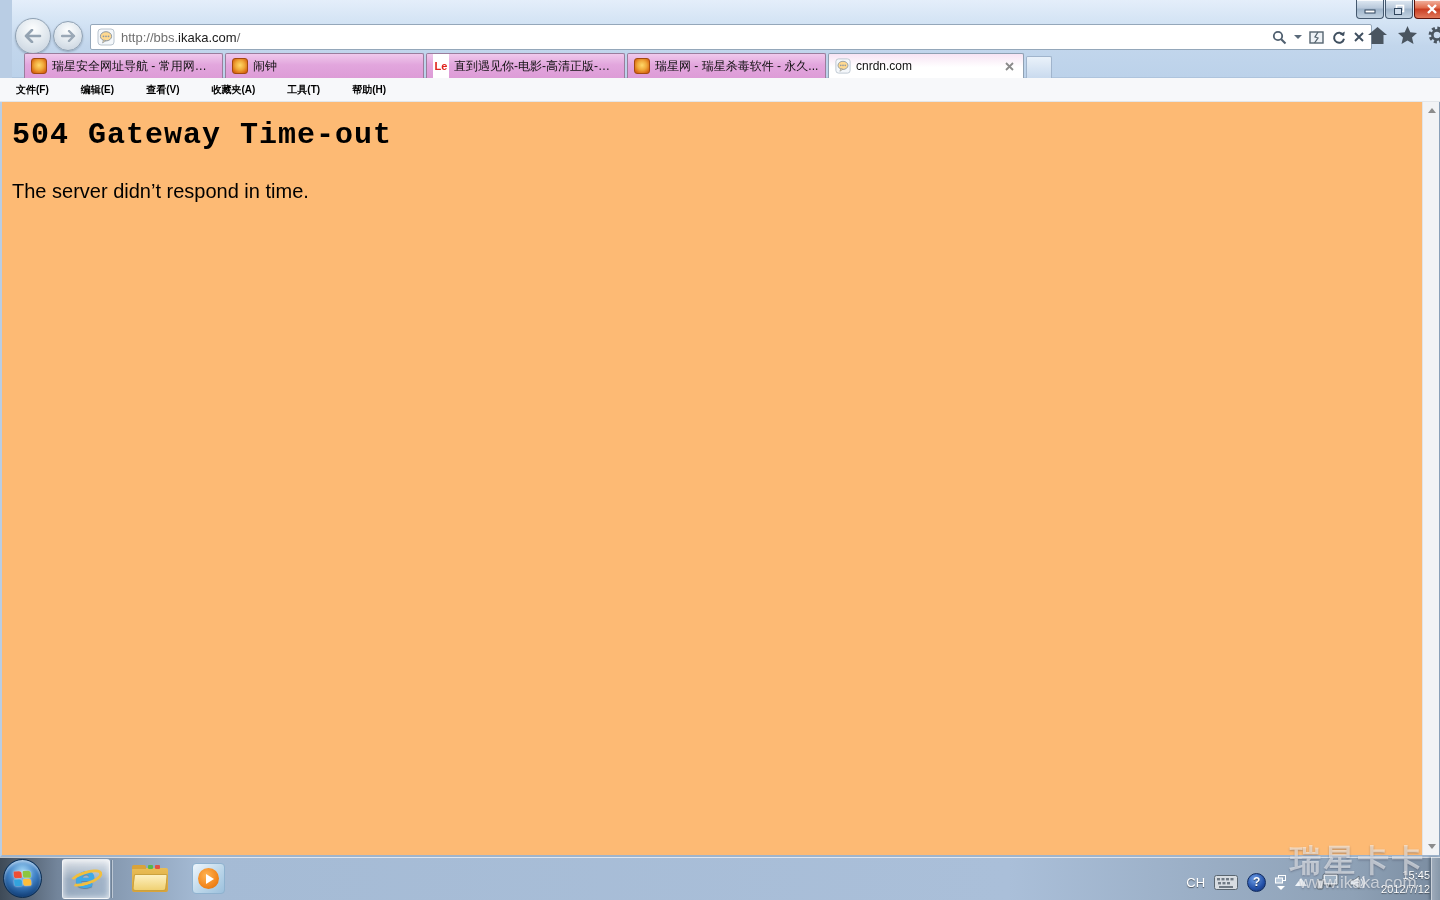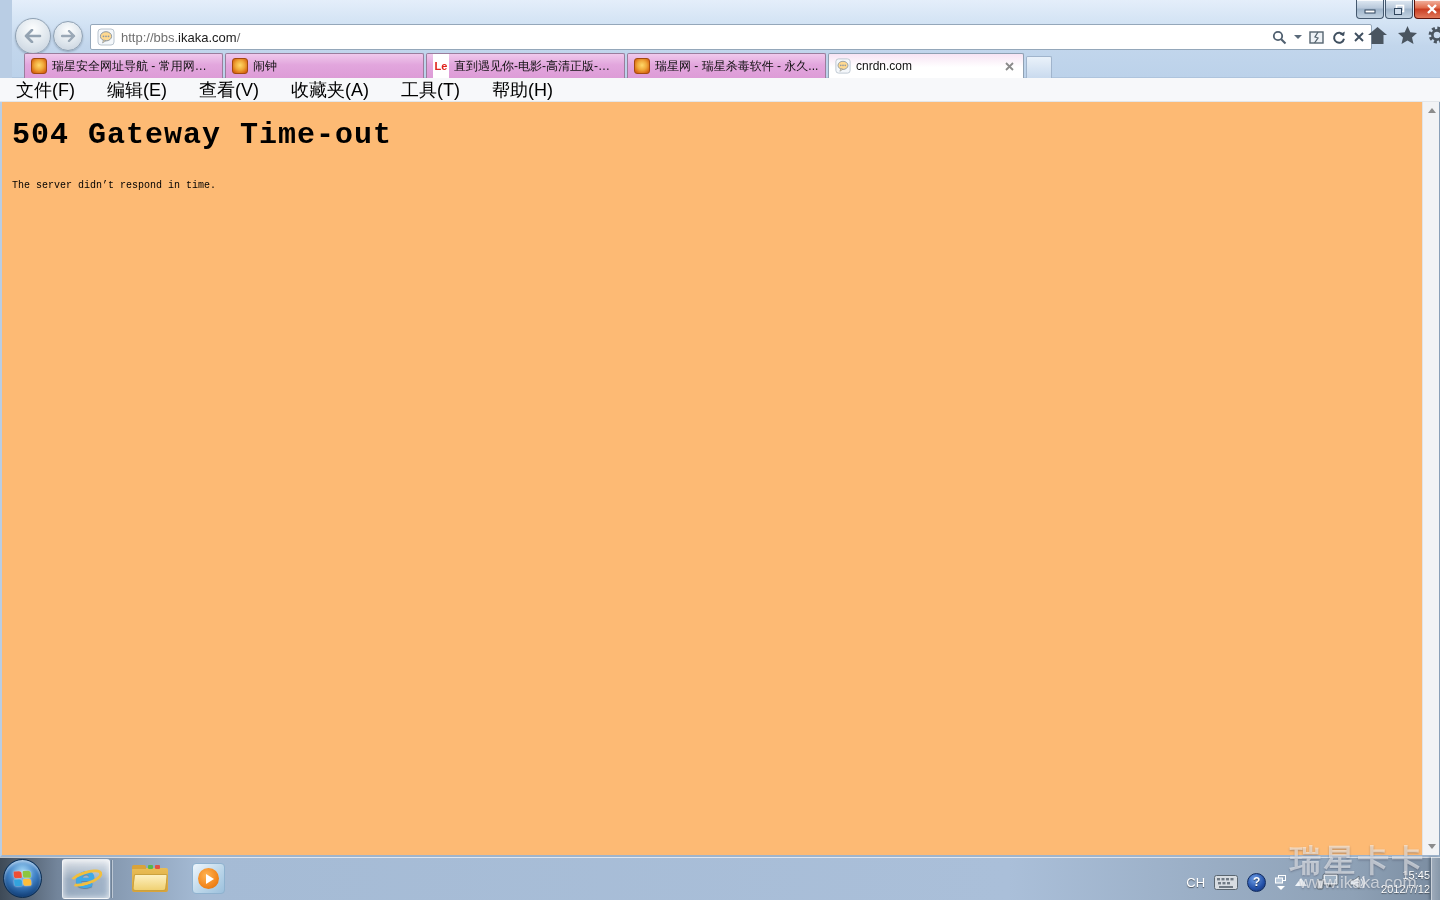--- a/index.html
+++ b/index.html
@@ -57,28 +57,28 @@
     border:1px solid #a34a10; }
   .lebadge { width:16px; height:32px; background:#fff; color:#e0231d; font-weight:bold; font-size:11px;
     display:flex; align-items:center; justify-content:center; border-radius:4px; }
   .tab-close { flex:none; margin-left:4px; color:#8a8a8a; font-size:13px; line-height:1; padding:1px 3px; }
   .newtab-stub { width:26px; height:22px; margin-top:4px; border:1px solid #a0b4cc; border-bottom:none;
     border-radius:2px 2px 0 0; background:linear-gradient(#eaf2fa,#c9daee); flex:none; }
 
   
   .menubar { position:absolute; top:78px; left:0; width:1440px; height:24px; background:#f7f8fa;
     border-bottom:1px solid #e3e6ea; display:flex; align-items:center; padding-left:12px; }
-  .menu-item { font-size:18px; color:#000; margin-right:24px; padding:2px 4px; }
+  .menu-item { font-size:10px; color:#000; margin-right:24px; padding:2px 4px;font-weight:bold; }
 
   
   .content { position:absolute; top:102px; left:0; width:1440px; height:755px; background:#fdba74;
     border-left:2px solid #b9cde4; border-right:1px solid #8aa0b8; border-bottom:2px solid #9fb4cc; }
   .page-heading { font-family:"Liberation Mono","DejaVu Sans Mono",monospace; font-weight:bold;
     font-size:30px; color:#000; margin:16px 0 0 10px; letter-spacing:1px; }
-  .page-msg { font-family:Liberation Mono, monospace; font-size:10px; color:#000;
+  .page-msg { font-family:Liberation Sans, sans-serif; font-size:20px; color:#000;
     margin:28px 0 0 10px; }
 
   .scrollbar { position:absolute; top:0; right:0; width:17px; height:753px; background:#f2f3f5; border-left:1px solid #e2e3e5; }
   .sb-arrow { position:absolute; left:0; width:17px; height:17px; display:flex; align-items:center; justify-content:center; }
   .sb-arrow.up { top:0; } .sb-arrow.down { bottom:0; }
   .tri-up { width:0; height:0; border-left:4px solid transparent; border-right:4px solid transparent; border-bottom:5px solid #8c8c8c; }
   .tri-down { width:0; height:0; border-left:4px solid transparent; border-right:4px solid transparent; border-top:5px solid #8c8c8c; }
 
   
   .taskbar { position:absolute; left:0; bottom:0; width:1440px; height:43px;

